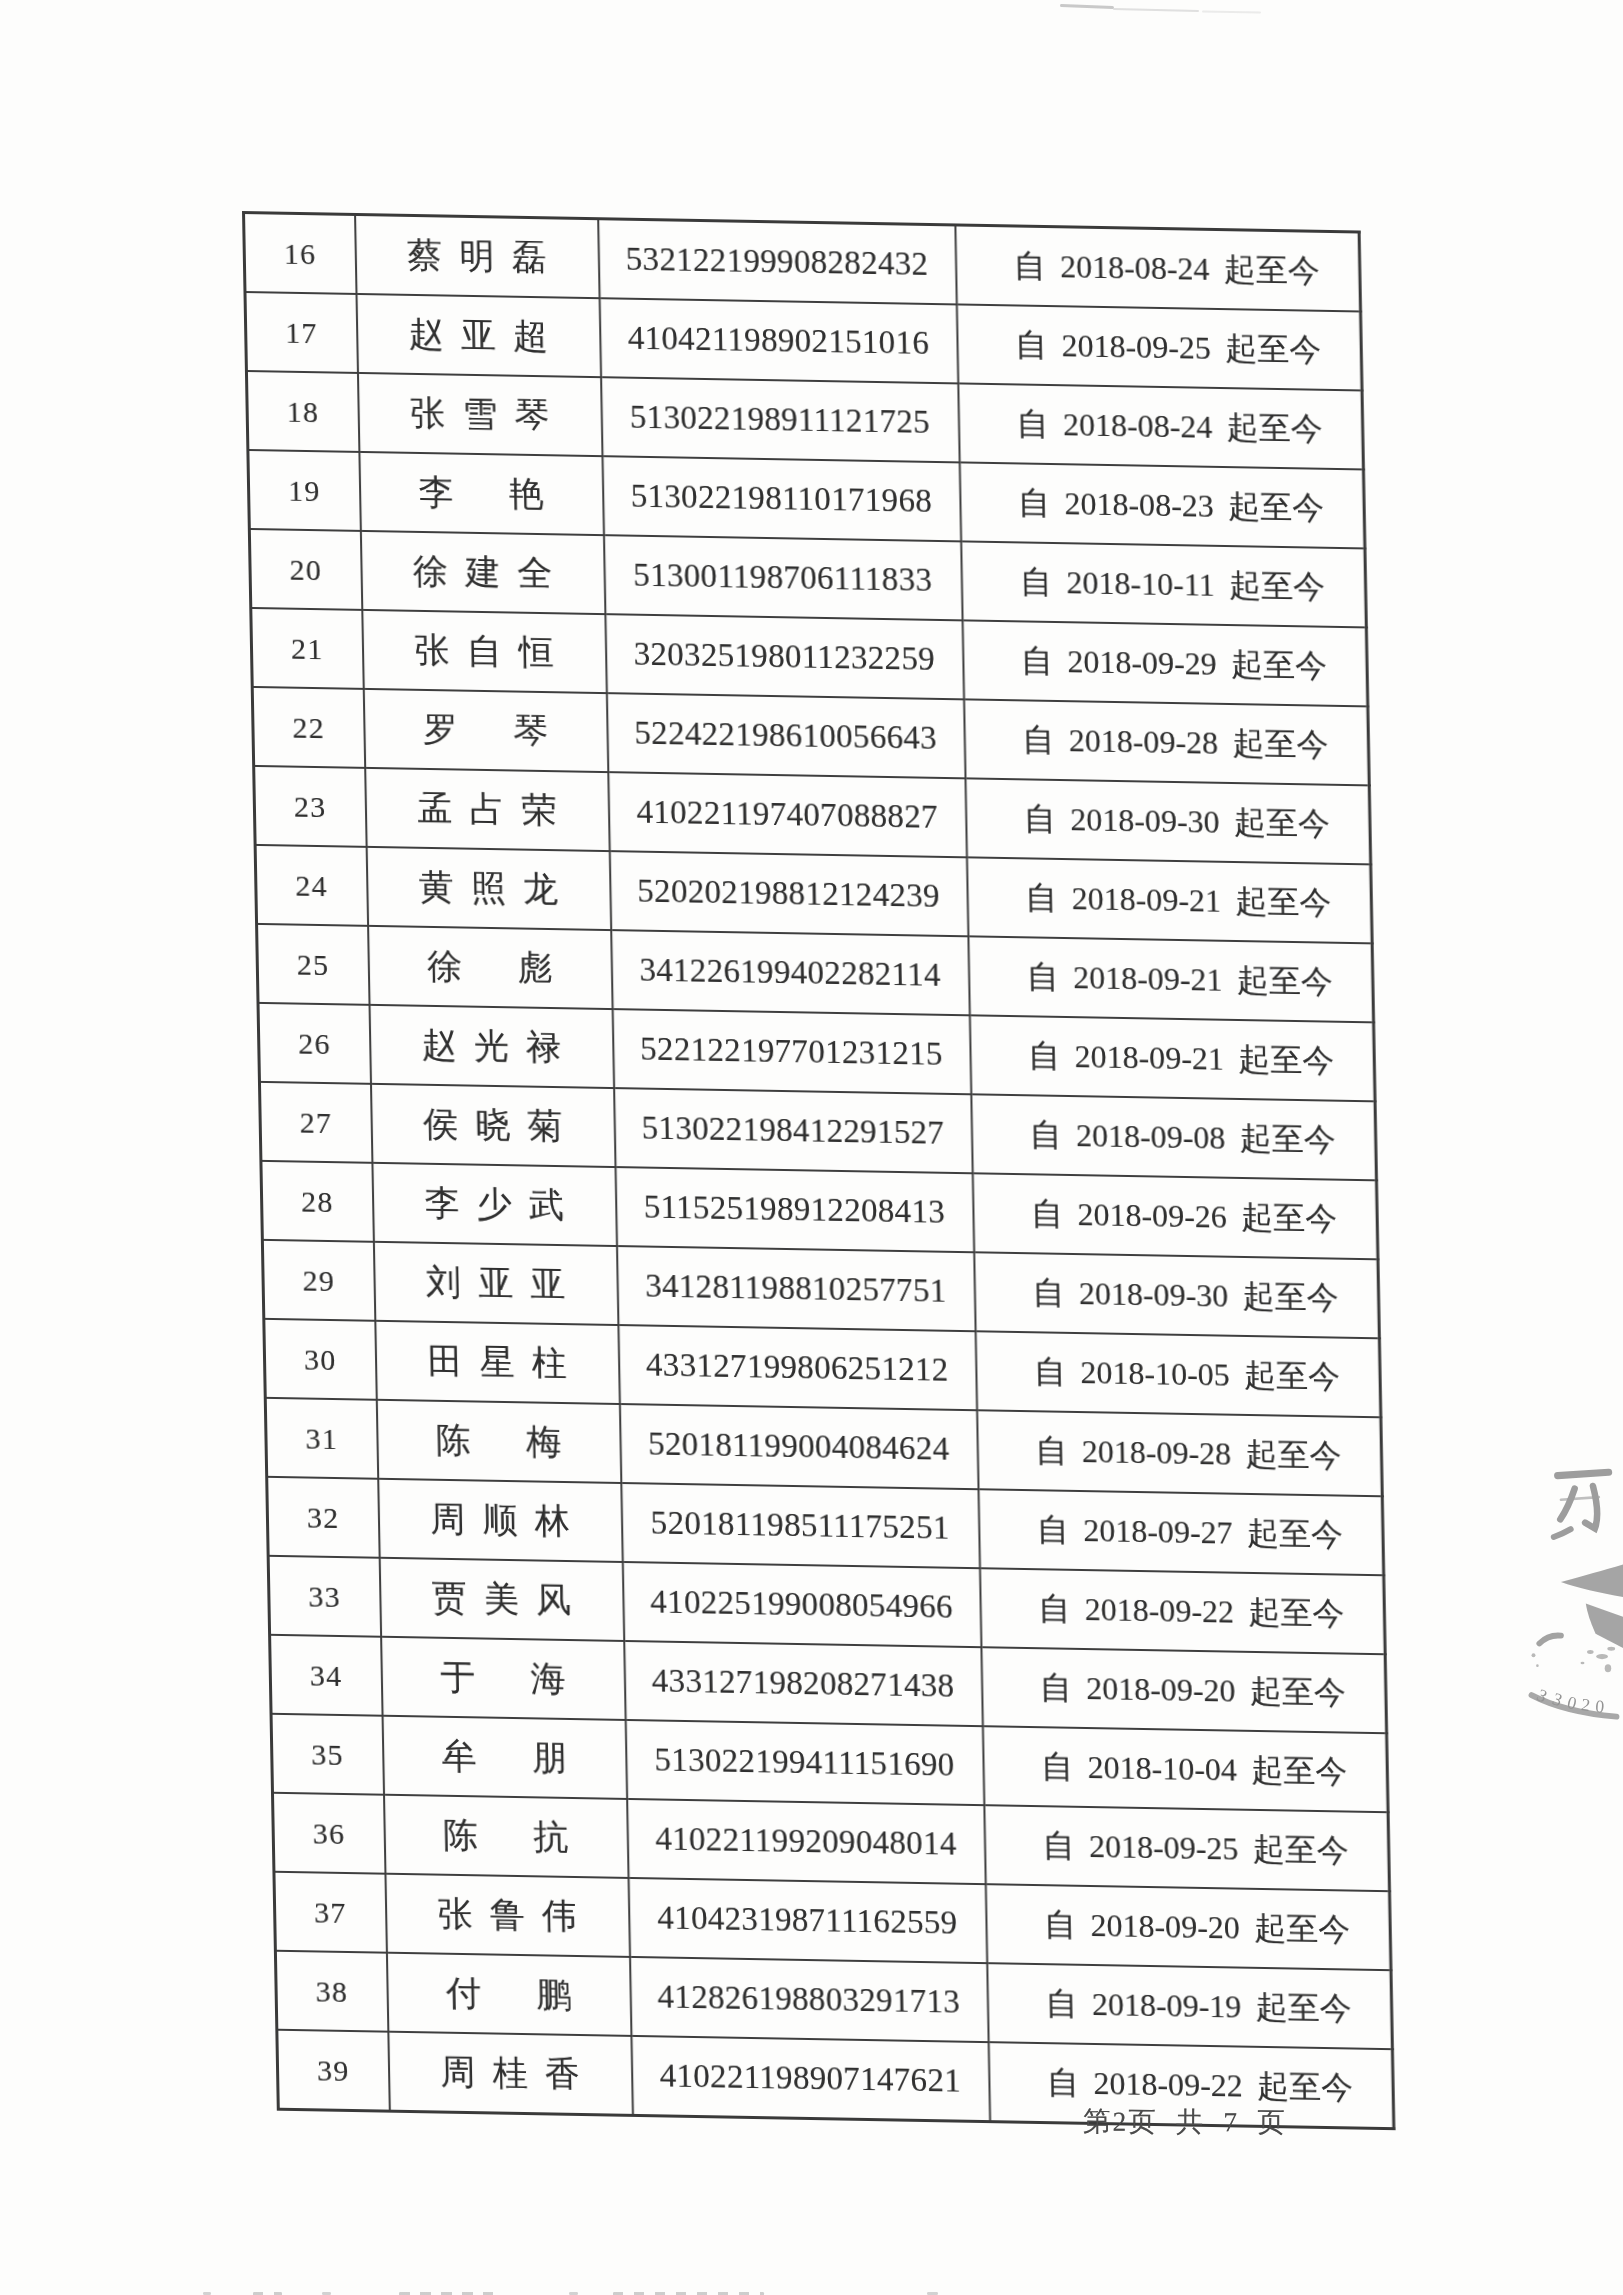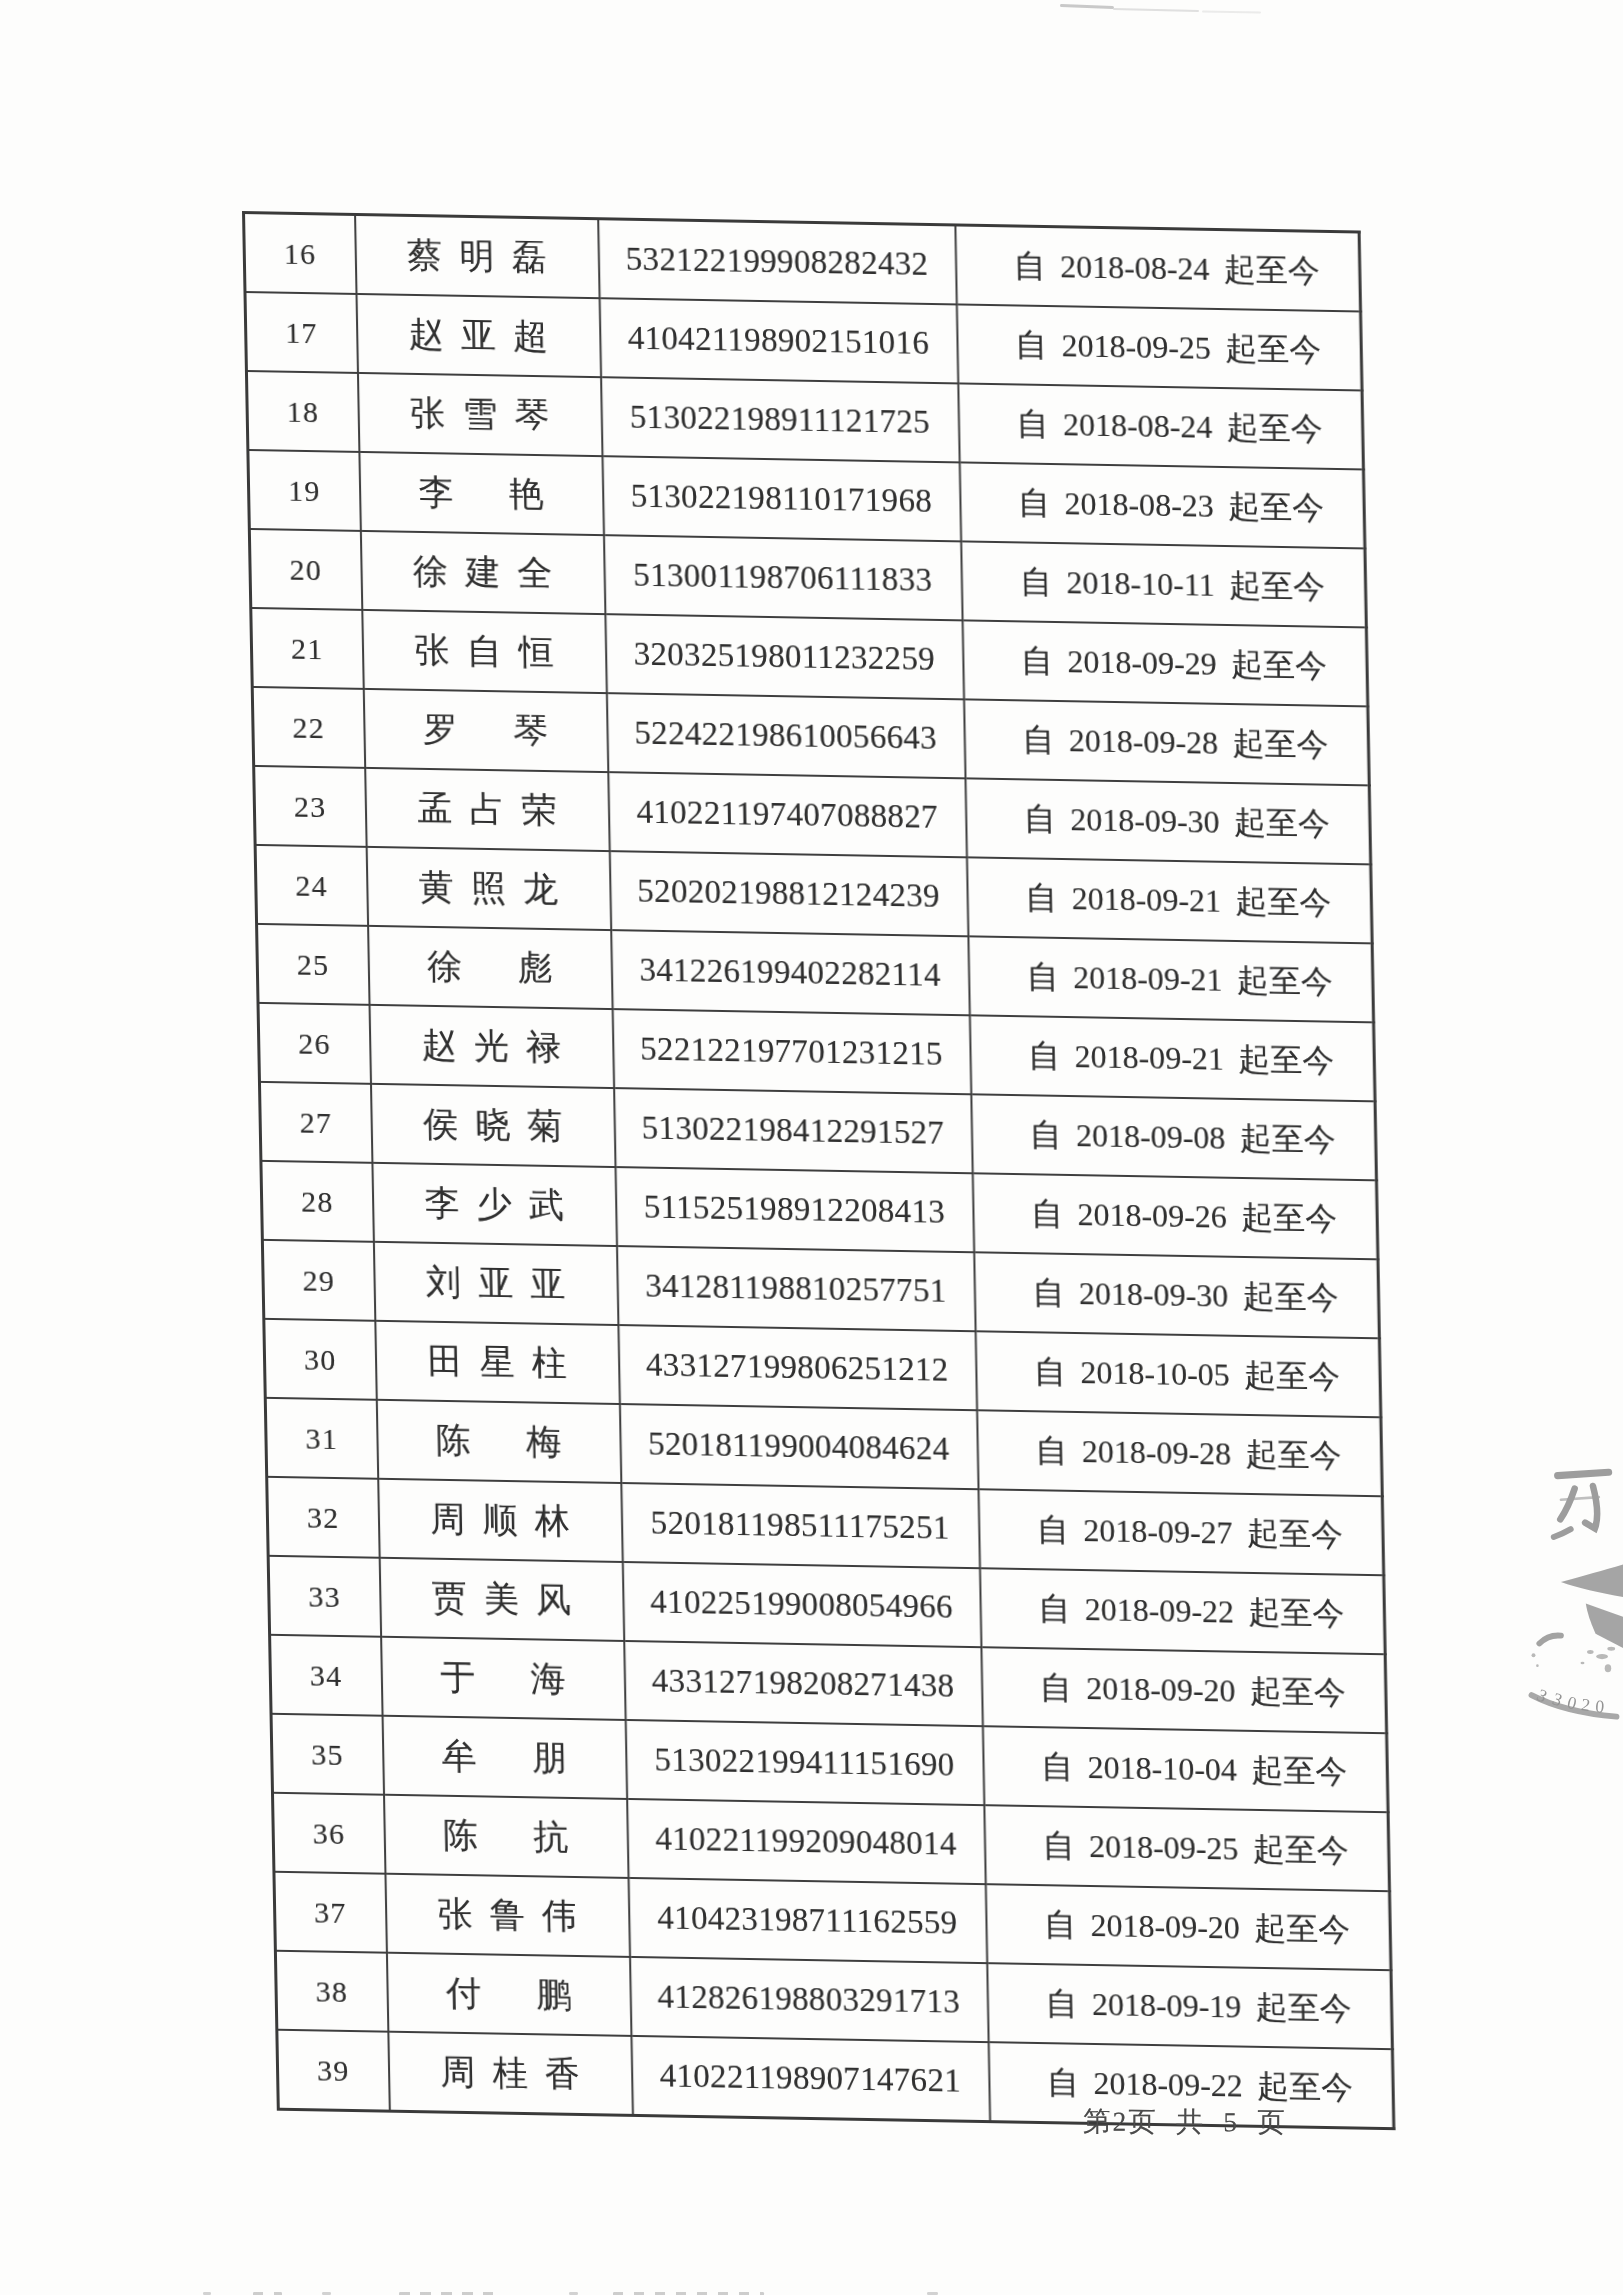--- a/index.html
+++ b/index.html
@@ -262,21 +262,21 @@
     <g id="seal-digits" font-family="Liberation Serif, DejaVu Serif, serif" font-size="27" fill="#8b8b8b">
         <text x="16" y="378" transform="rotate(26 16 378)">3</text>
         <text x="40" y="385" transform="rotate(20 40 385)">3</text>
         <text x="63" y="391" transform="rotate(14 63 391)">0</text>
         <text x="85" y="395" transform="rotate(8 85 395)">2</text>
         <text x="107" y="398" transform="rotate(4 107 398)">0</text>
       </g>
     <path d="M10,372 Q60,398 140,405" stroke="#8a8a8a" stroke-width="9" stroke-linecap="round" fill="none" opacity="0.8"></path>
   </svg>
 
-  <div class="footer">第2页 共 5 页</div>
+  <div class="footer">第2页 共 7 页</div>
 
   <div class="smudge sm1"></div>
   <div class="smudge t sm2"></div>
   <div class="smudge sm3"></div>
   <div class="smudge t sm4"></div>
   <div class="smudge sm5"></div>
   <div class="smudge t sm6"></div>
   <div class="smudge sm7"></div>
 </div>
 

